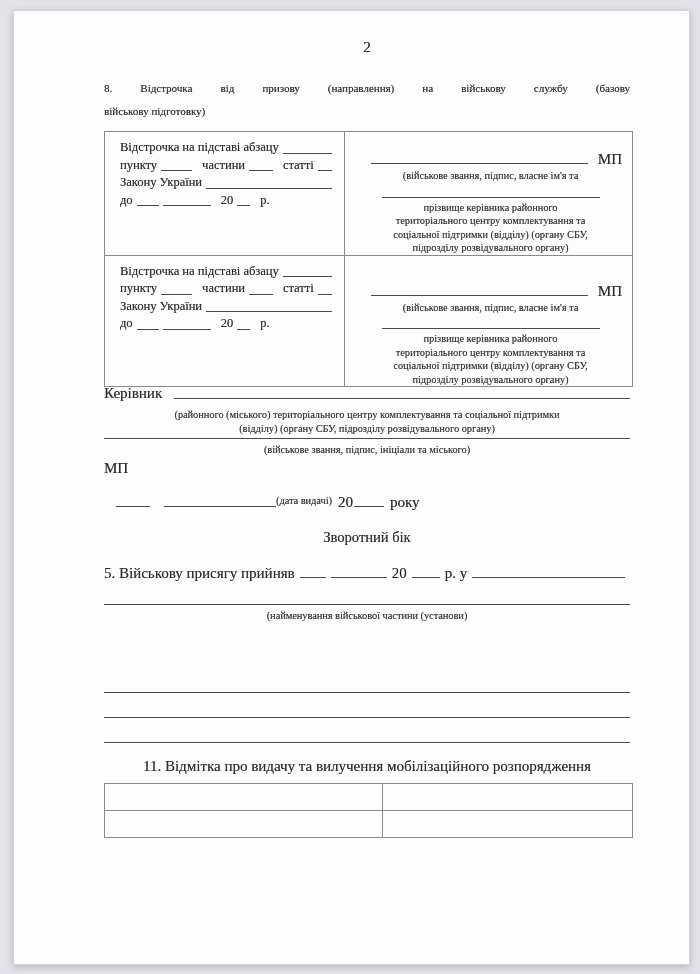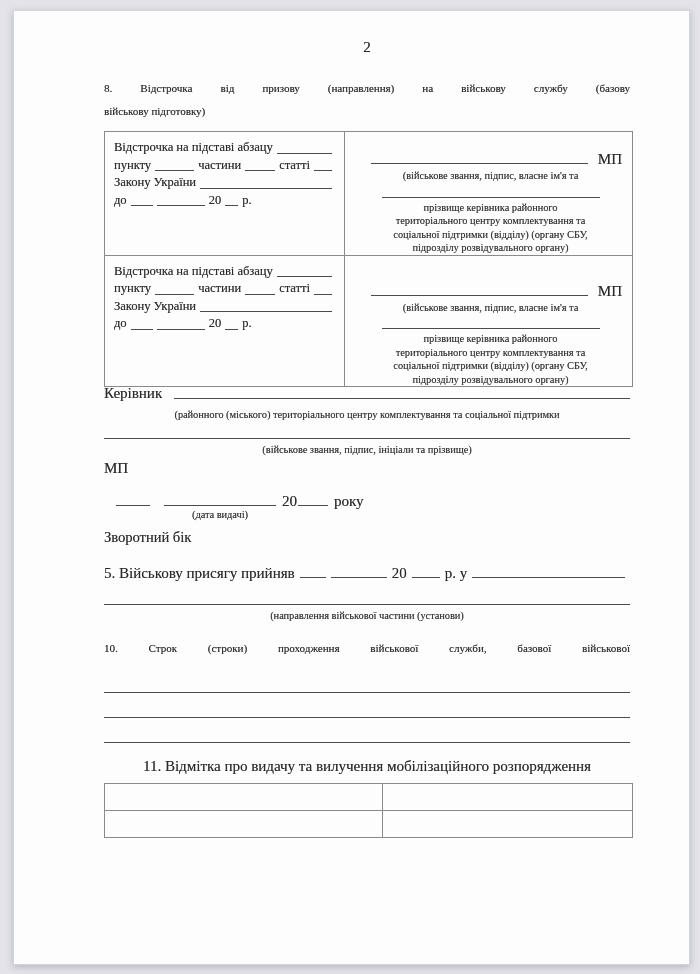--- a/index.html
+++ b/index.html
@@ -33,43 +33,43 @@
 
   
   .t1{top:120px;border-collapse:collapse;width:526px;table-layout:fixed;}
   .t1 td{border:1px solid #8a8a8a;vertical-align:top;padding:0;}
   .t1 .c-left{width:239px;}
   .t1 .c-right{width:287px;}
   .t1 tr:nth-child(1) td{height:115px;}
   .t1 tr:nth-child(2) td{height:125px;}
   .cl-in{padding:7px 8px 0 9px;font-size:12.5px;}
   .cl-in .frow{line-height:16.5px;margin-bottom:1px;}
-  .cl-in span{margin-right:4px;}
+  .cl-in span{margin-right:4px;margin-left:6px;}
   .cl-in .bx,.cl-in .fill{margin-bottom:2px;margin-right:4px;}
   .cr-in{padding:20px 10px 0 14px;}
   .t1 tr:nth-child(2) .cr-in{padding-top:28px;}
   .mprow{display:flex;align-items:flex-end;padding-left:12px;}
   .mprow .fill{margin-bottom:3px;}
   .mp{font-size:15px;margin-left:10px;line-height:1;}
   .cap{font-size:10.3px;line-height:13.5px;text-align:center;color:#333;}
   .cap-top{margin-top:2px;}
   .uline2{width:218px;margin:14px auto 0;border-bottom:1px solid #4a4a4a;height:0;}
   .cap-bottom{margin-top:3px;}
 
   .krow{top:374px;}
   .krow .frow span{font-size:15px;}
   .kcap{top:397px;}
   .signline{top:427px;}
   .signcap{top:432px;}
   .mp2{top:449px;font-size:15px;}
   .daterow{top:481px;font-size:15px;display:flex;align-items:baseline;}
   .daterow .bl{height:13px;}
-  .dcol{display:inline-flex;flex-direction:column;align-items:center;margin:0 6px;justify-content:center;}
+  .dcol{display:inline-flex;flex-direction:row;align-items:center;margin:0 6px;justify-content:center;}
   .dcol .cap{margin-top:2px;}
-  .reverse{top:518px;text-align:left;font-size:14.5px;}
+  .reverse{top:518px;text-align:center;font-size:14.5px;}
   .s9row{top:554px;font-size:15px;}
   .s9row span{margin-right:5px;}
   .s9row .bx,.s9row .fill{margin-bottom:4px;margin-right:5px;}
   .s9line{top:593px;}
   .s9cap{top:598px;}
   .s10{top:626px;}
   .s10 .frow span{margin-right:5px;}
   .s10 .fill{margin-bottom:4px;}
   .u1{top:681px;} .u2{top:706px;} .u3{top:731px;}
   .s11{top:747px;font-size:15px;margin-left:39px;}
@@ -189,24 +189,25 @@
     </table>
 
     <div class="abs krow">
       <div class="frow">
           <span style="margin-right:12px">Керівник</span>
           <i class="fill"></i>
         </div>
     </div>
     <div class="abs kcap cap">
       <div>(районного (міського) територіального центру комплектування та соціальної підтримки</div>
+      <div>(відділу) (органу СБУ, підрозділу розвідувального органу)</div>
     </div>
 
     <div class="abs signline fullline"></div>
-    <div class="abs signcap cap">(військове звання, підпис, ініціали та прізвище)</div>
+    <div class="abs signcap cap">(військове звання, підпис, ініціали та міського)</div>
 
     <div class="abs mp2">МП</div>
 
     <div class="abs daterow">
       <span class="bl" style="width:34px;margin:0 8px 0 12px"></span>
       <span class="dcol">
         <span class="bl" style="width:112px"></span>
         <span class="cap">(дата видачі)</span>
       </span>
       <span>20</span>
@@ -219,24 +220,23 @@
     <div class="abs s9row frow">
       <span>5. Військову присягу прийняв</span>
       <i class="bx" style="width:26px"></i>
       <i class="bx" style="width:56px"></i>
       <span>20</span>
       <i class="bx" style="width:28px"></i>
       <span>р. у</span>
       <i class="fill"></i>
     </div>
     <div class="abs s9line fullline"></div>
-    <div class="abs s9cap cap">(направлення військової частини (установи)</div>
+    <div class="abs s9cap cap">(найменування військової частини (установи)</div>
 
     <div class="abs s10 h15">
-      <div class="just">10. Строк (строки) проходження військової служби, базової військової</div>
     </div>
     <div class="abs u1 fullline"></div>
     <div class="abs u2 fullline"></div>
     <div class="abs u3 fullline"></div>
 
     <div class="abs s11">11. Відмітка про видачу та вилучення мобілізаційного розпорядження</div>
 
     <table class="t2 abs">
       <tbody>
       <tr>

